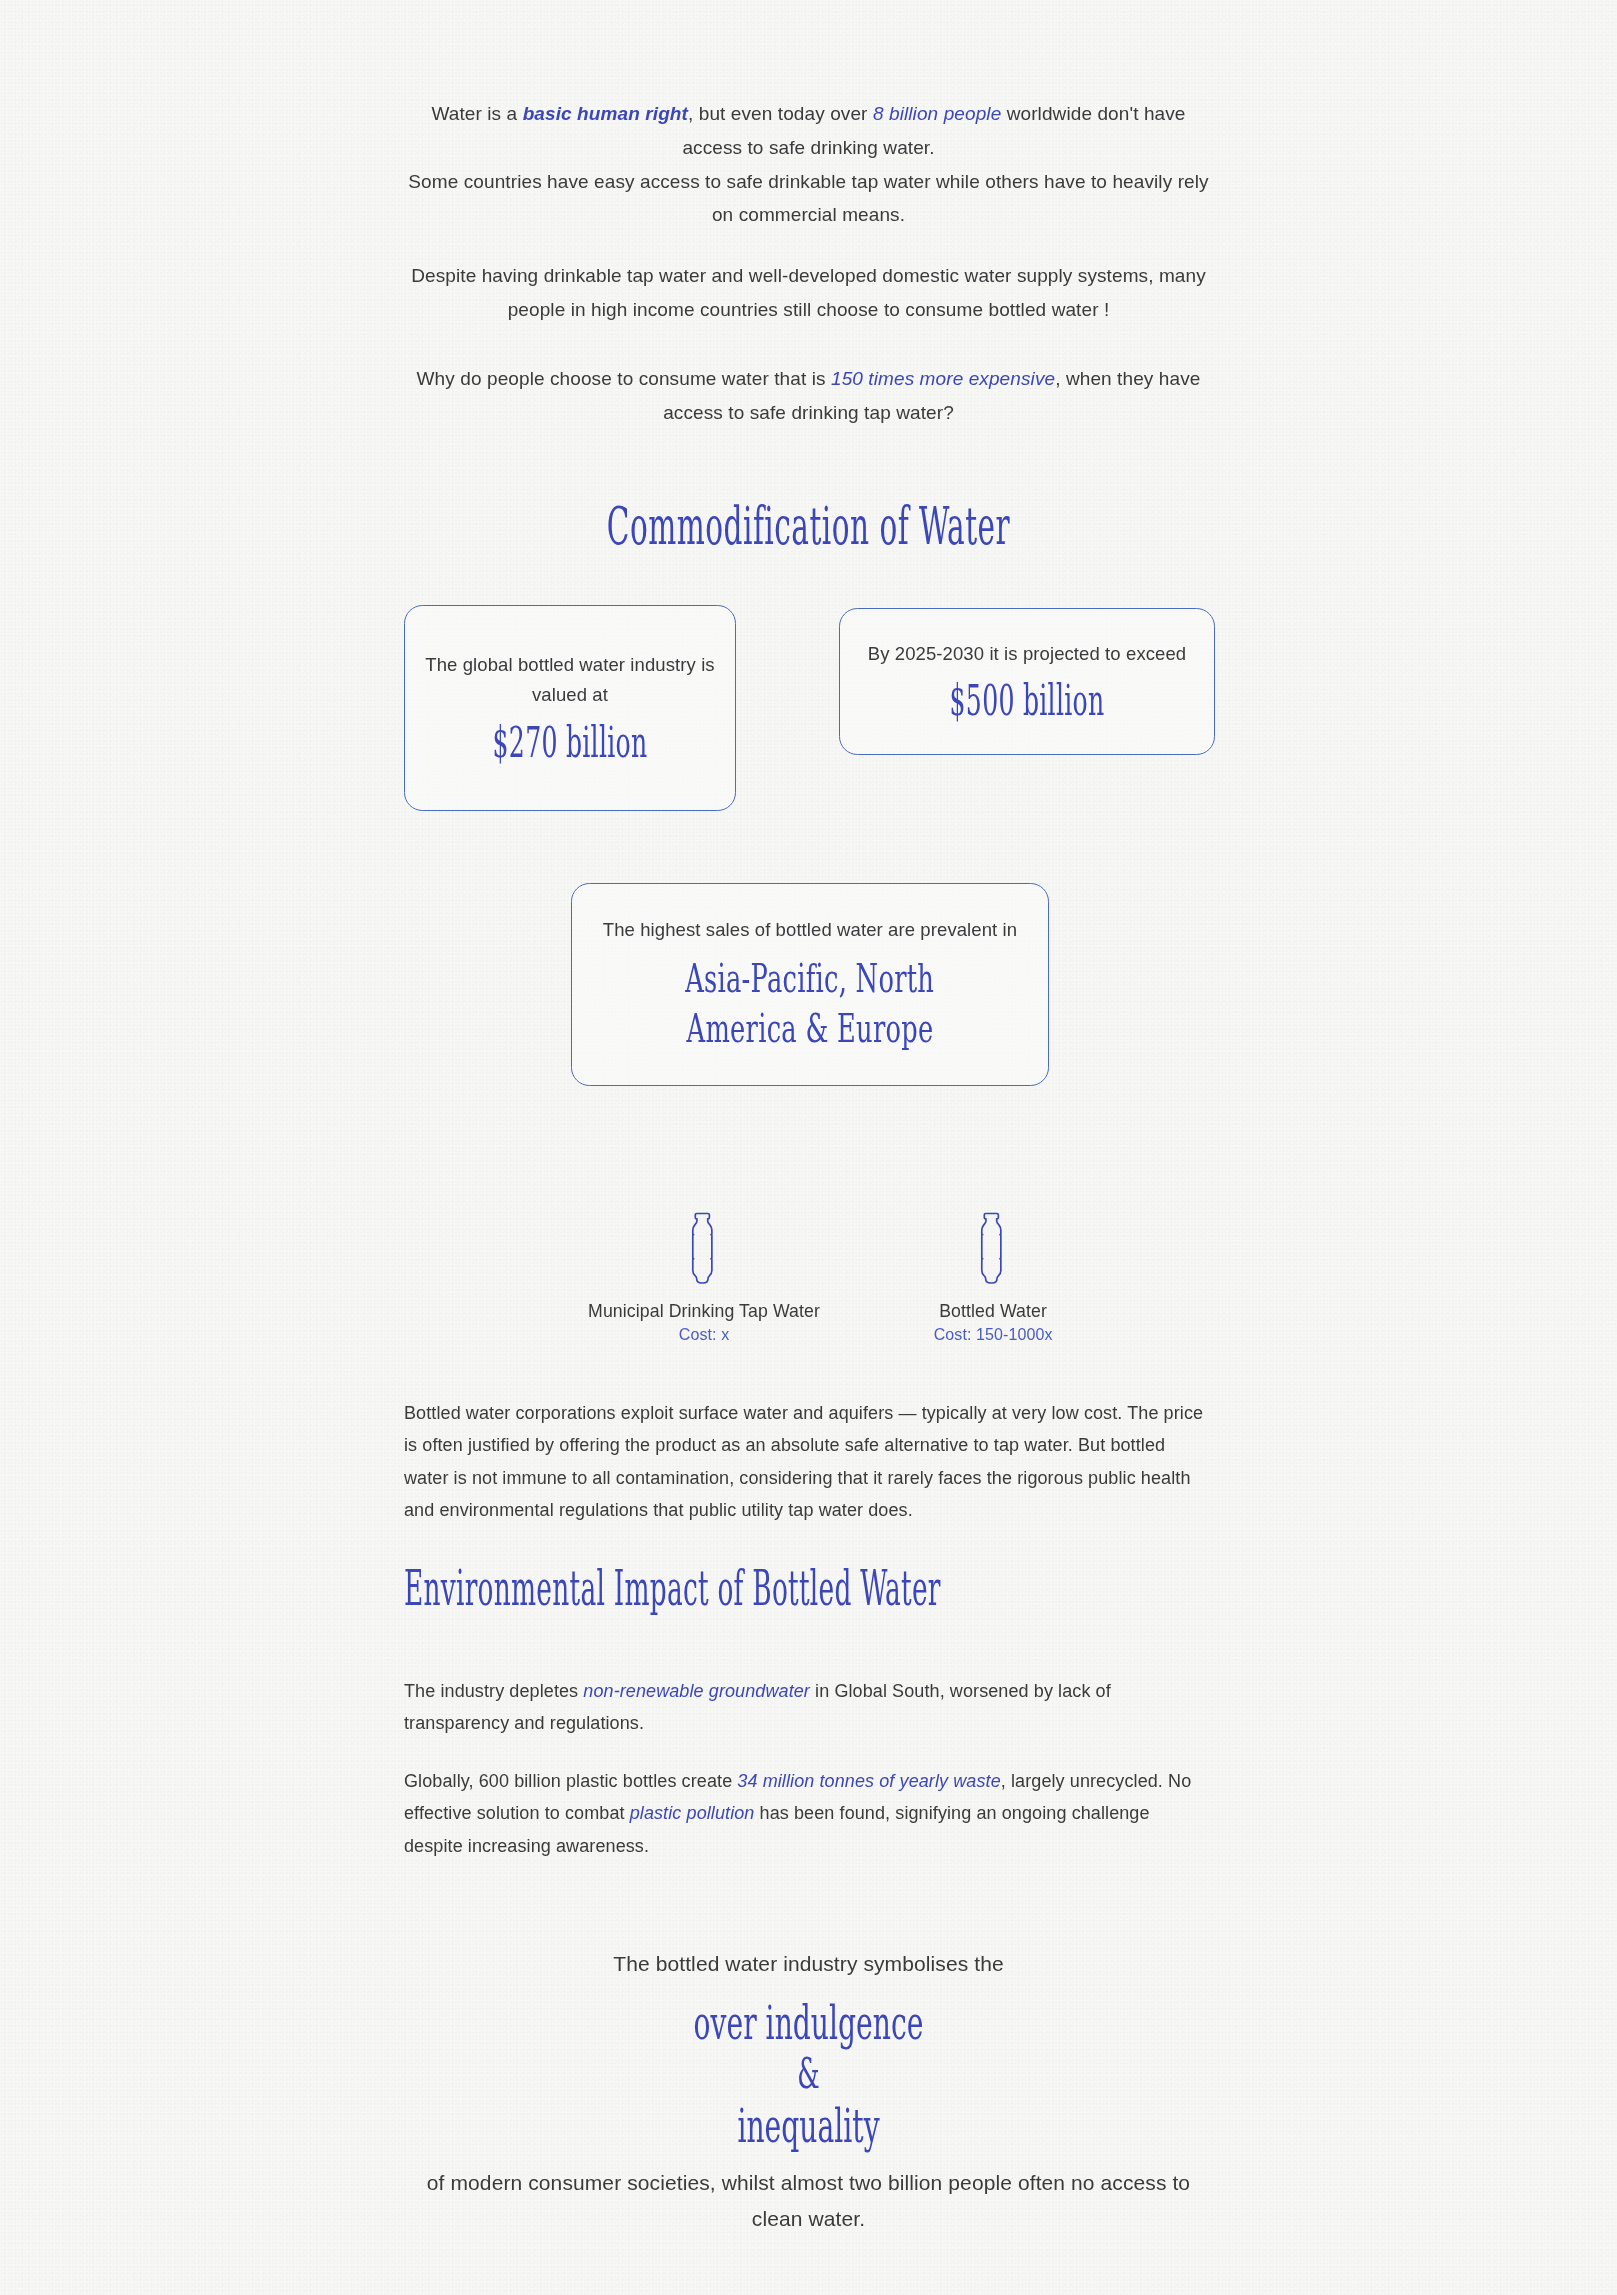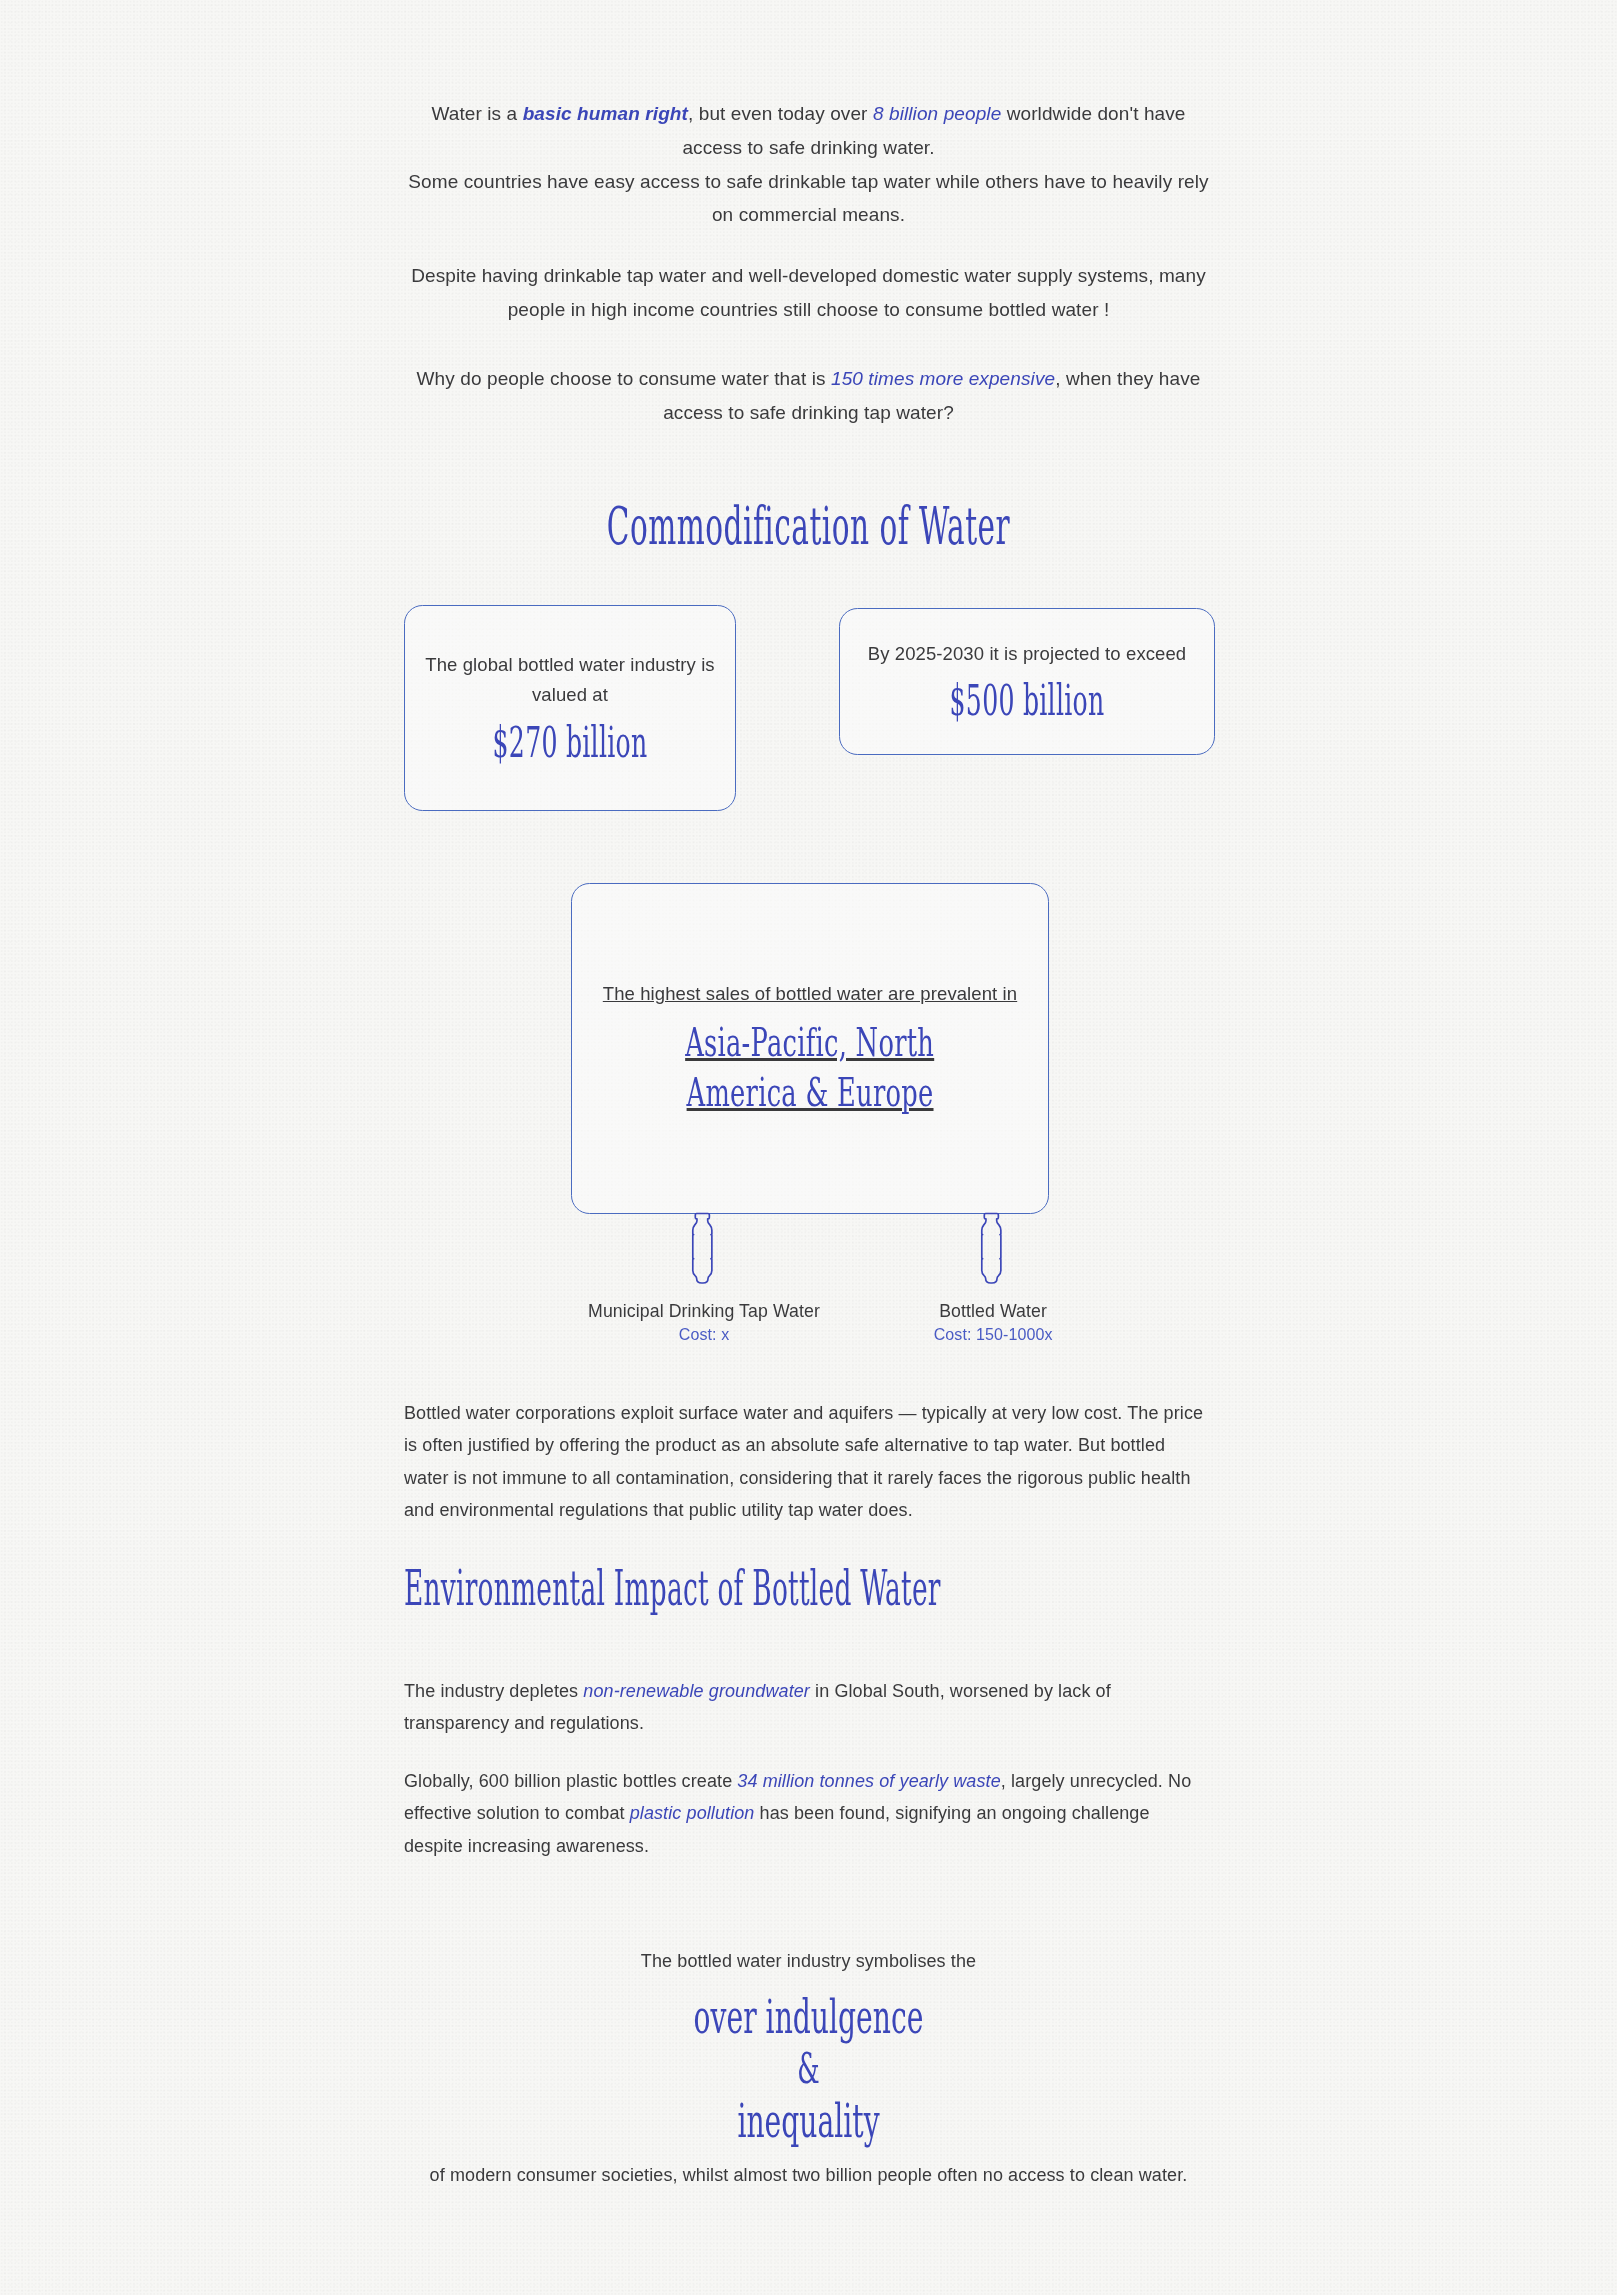--- a/index.html
+++ b/index.html
@@ -112,21 +112,21 @@
     transform:scaleX(0.60);
     white-space:nowrap;
   }
   .card-figure.two-line{
     font-size:39px;
     line-height:1.28;
     transform:scaleX(0.66);
   }
   #card-global{ left:404px;  top:605px;  width:332px; height:206px; }
   #card-projection{ left:839px; top:608px; width:376px; height:147px; }
-  #card-regions{ left:571px; top:883px; width:478px; height:331px;text-decoration:underline; }
+  #card-regions{ left:571px; top:883px; width:478px; height:203px; }
 
   
   .bottles{
     position:absolute;
     left:412px;
     top:1211px;
     width:809px;
     display:flex;
   }
   .bottle-col{
@@ -166,21 +166,21 @@
 
   
   .closing{
     position:absolute;
     left:404px;
     top:1946px;
     width:809px;
     text-align:center;
   }
   .closing-lead, .closing-tail{
-    font-size:18px;
+    font-size:21px;
     line-height:1.72;
     color:var(--ink);
     letter-spacing:0.1px;
   }
   .closing-big{
     color:var(--blue);
     font-family:"DejaVu Serif", serif;
     transform:scaleX(0.60);
     line-height:1.16;
   }

